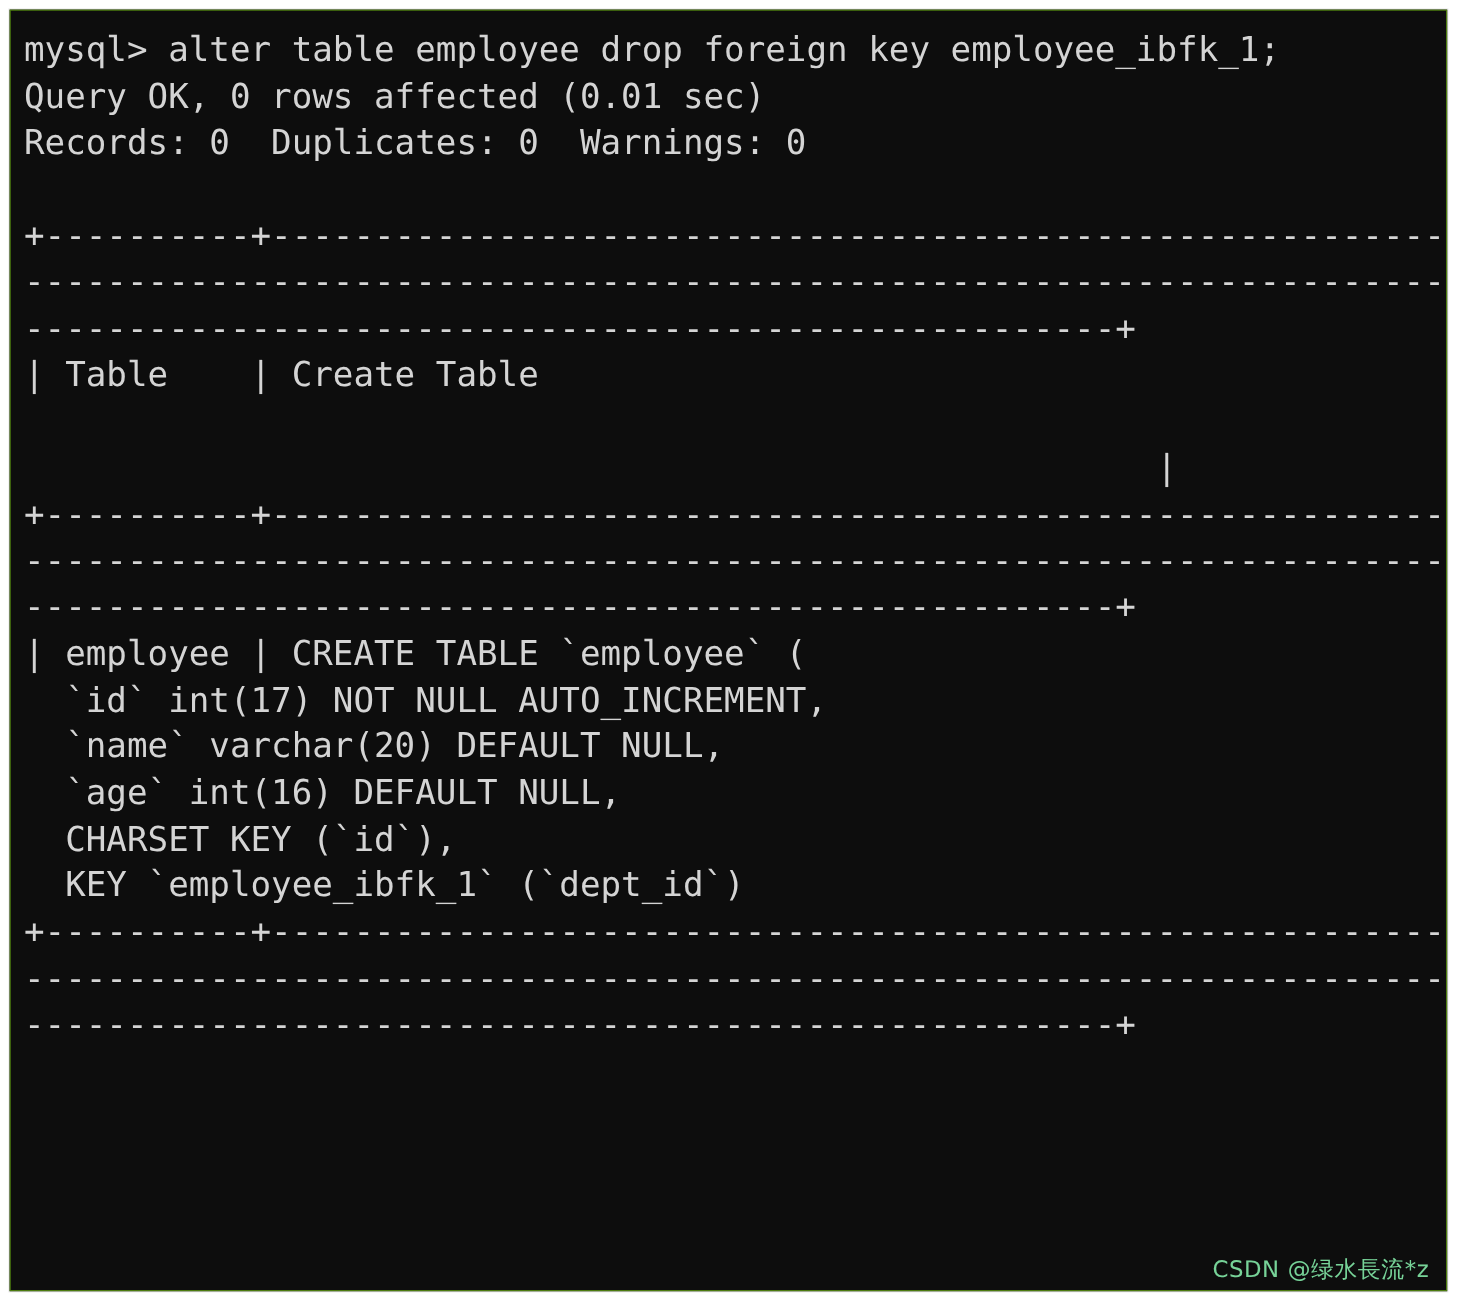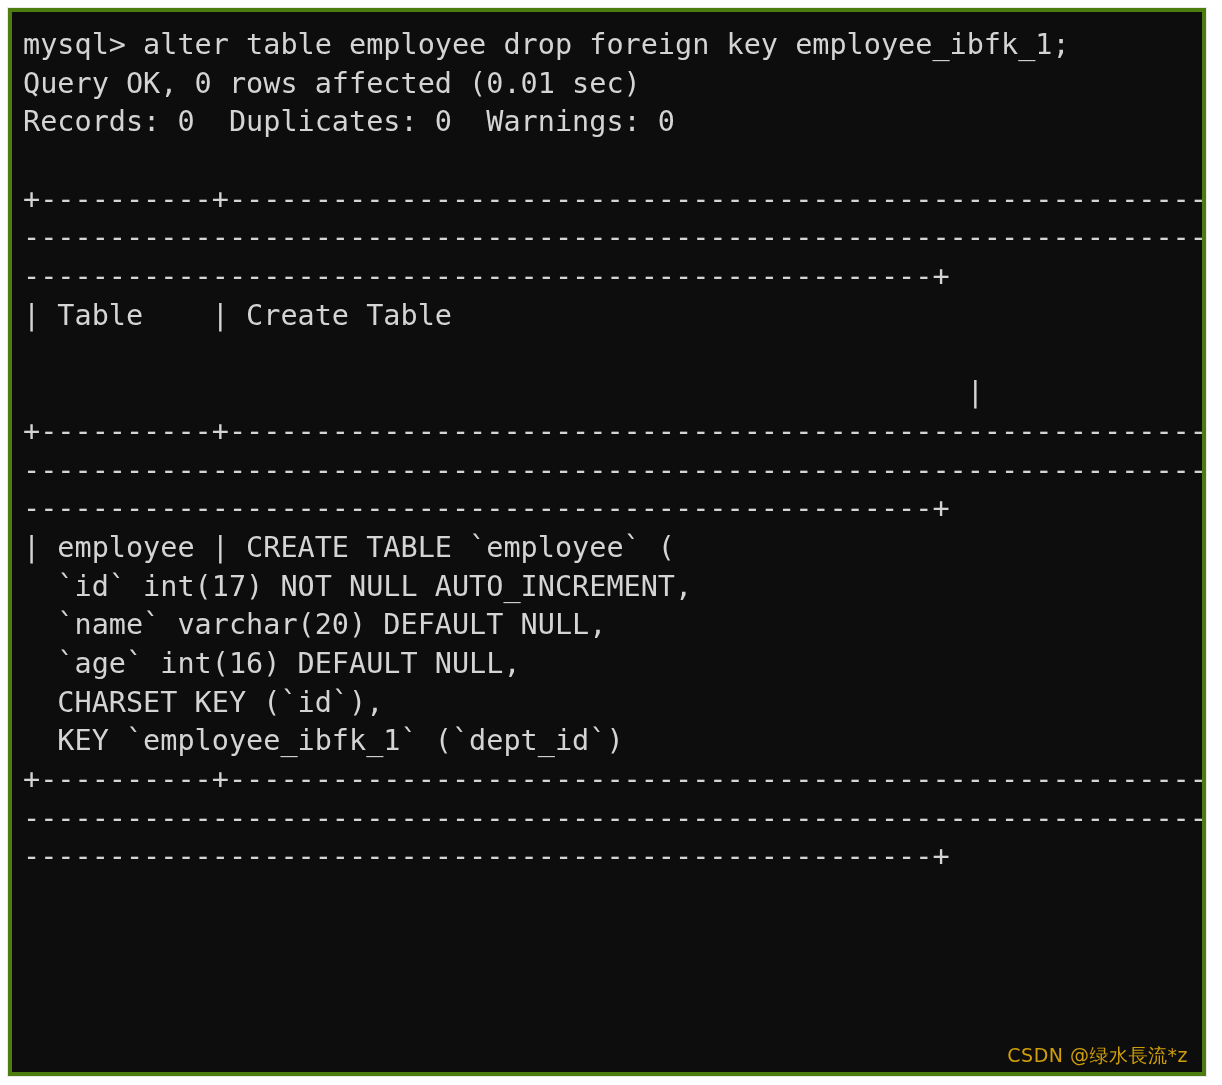--- a/index.html
+++ b/index.html
@@ -24,21 +24,21 @@
     box-sizing: border-box;
   }
 
   .terminal-frame {
     position: absolute;
     left: 8px;
     top: 8px;
     width: 1198px;
     height: 1068px;
     box-sizing: border-box;
-    border: 4px solid #4d7c0f;
+    border: 1px solid #4d7c0f;
     box-shadow: 0 0 0 1px #e9e9e9;
     background: #0d0d0d;
     overflow: hidden;
   }
 
   .terminal-screen {
     position: absolute;
     left: 0;
     top: 0;
     right: 0;
@@ -64,21 +64,21 @@
 
   .term-line.blank {
     color: transparent;
   }
 
   
   .watermark {
     position: absolute;
     right: 14px;
     bottom: 6px;
-    color: #eab308;
+    color: #86efac;
     opacity: 0.88;
     font-family: "DejaVu Sans", "Liberation Sans", sans-serif;
     font-size: 19px;
     line-height: 22px;
     white-space: pre;
     letter-spacing: 0.5px;
     pointer-events: none;
     margin-left: 36px;
   }
 </style>

